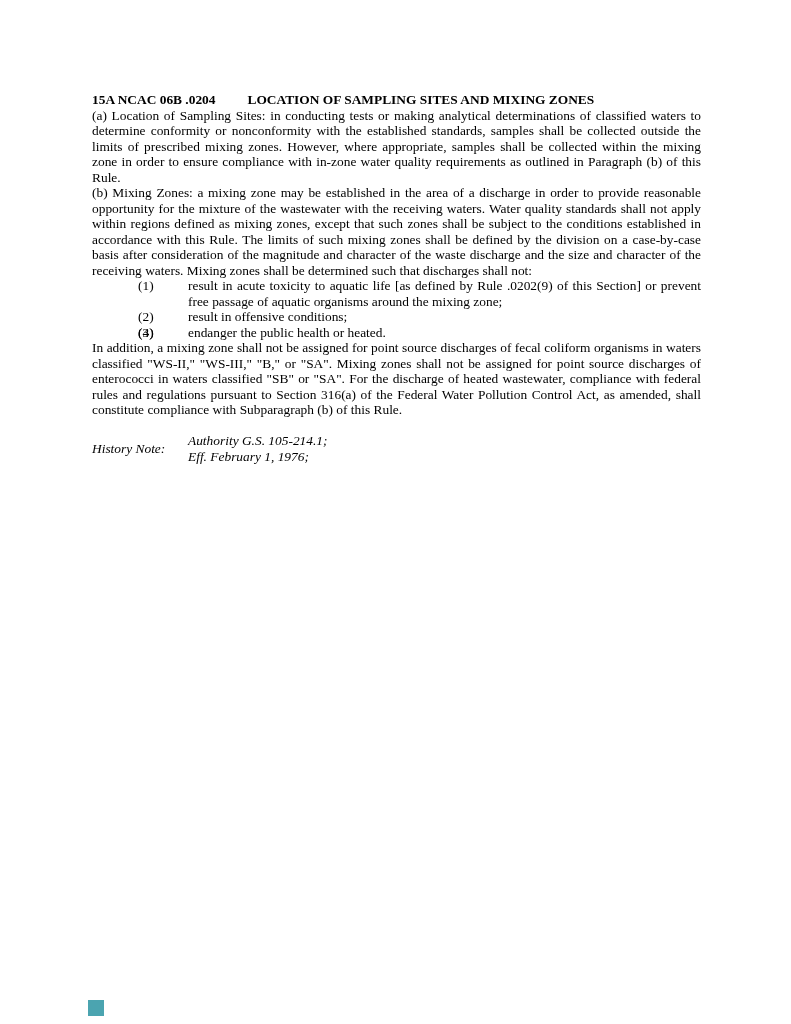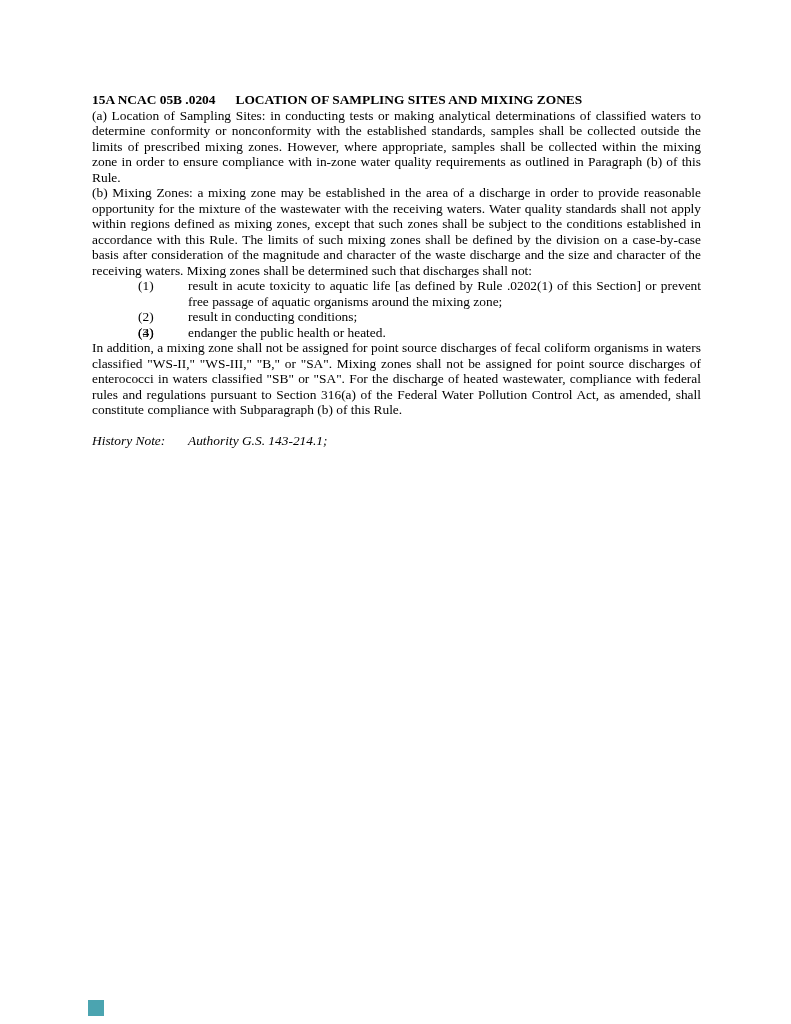--- a/index.html
+++ b/index.html
@@ -15,21 +15,21 @@
   .content {
     position: absolute;
     left: 92px;
     top: 92px;
     width: 609px;
     font-size: 13.4px;
     line-height: 15.5px;
   }
   .content p { margin: 0; }
   .title { text-align: left; font-weight: bold; white-space: nowrap; }
-  .title .heading { margin-left: 20px; }
+  .title .heading { margin-left: 32px; }
   .para { text-align: justify; }
   .list { }
   .li {
     position: relative;
     padding-left: 96px;
     text-align: justify;
   }
   .li .num {
     position: absolute;
     left: 46px;
@@ -51,50 +51,51 @@
     height: 16px;
   }
 </style>
 </head>
 <body>
 
 <div class="page">
   <div class="content">
 
     <p class="title">
-      <span>15A NCAC 05B .0204</span><span class="heading">LOCATION OF SAMPLING SITES AND MIXING ZONES</span>
+      <span>15A NCAC 06B .0204</span><span class="heading">LOCATION OF SAMPLING SITES AND MIXING ZONES</span>
     </p>
 
     <p class="para">(a)  Location of Sampling Sites:  in conducting tests or making analytical determinations of classified waters to determine conformity or nonconformity with the established standards, samples shall be collected outside the limits of prescribed mixing zones.  However, where appropriate, samples shall be collected within the mixing zone in order to ensure compliance with in-zone water quality requirements as outlined in Paragraph (b) of this Rule.</p>
 
     <p class="para">(b)  Mixing Zones:  a mixing zone may be established in the area of a discharge in order to provide reasonable opportunity for the mixture of the wastewater with the receiving waters.  Water quality standards shall not apply within regions defined as mixing zones, except that such zones shall be subject to the conditions established in accordance with this Rule.  The limits of such mixing zones shall be defined by the division on a case-by-case basis after consideration of the magnitude and character of the waste discharge and the size and character of the receiving waters. Mixing zones shall be determined such that discharges shall not:</p>
 
     <div class="list">
       <div class="li">
         <span class="num">(1)</span>
-        <span class="li-text">result in acute toxicity to aquatic life [as defined by Rule .0202(1) of this Section] or prevent free passage of aquatic organisms around the mixing zone;</span>
+        <span class="li-text">result in acute toxicity to aquatic life [as defined by Rule .0202(9) of this Section] or prevent free passage of aquatic organisms around the mixing zone;</span>
       </div>
       <div class="li">
         <span class="num">(2)</span>
-        <span class="li-text">result in conducting conditions;</span>
+        <span class="li-text">result in offensive conditions;</span>
       </div>
       <div class="li">
         <span class="num">(3)</span>
       </div>
       <div class="li">
         <span class="num">(4)</span>
         <span class="li-text">endanger the public health or heated.</span>
       </div>
     </div>
 
     <p class="para">In addition, a mixing zone shall not be assigned for point source discharges of fecal coliform organisms in waters classified "WS-II," "WS-III," "B," or "SA".  Mixing zones shall not be assigned for point source discharges of enterococci in waters classified "SB" or "SA".  For the discharge of heated wastewater, compliance with federal rules and regulations pursuant to Section 316(a) of the Federal Water Pollution Control Act, as amended, shall constitute compliance with Subparagraph (b) of this Rule.</p>
 
     <div class="history">
       <span class="history-label">History Note:</span>
       <div class="history-lines">
-        <div>Authority G.S. 143-214.1;</div>
+        <div>Authority G.S. 105-214.1;</div>
+        <div>Eff. February 1, 1976;</div>
       </div>
     </div>
 
   </div>
 
   <div class="marker" style="background: rgb(75, 164, 176);"></div>
 </div>
 
 </body></html>

